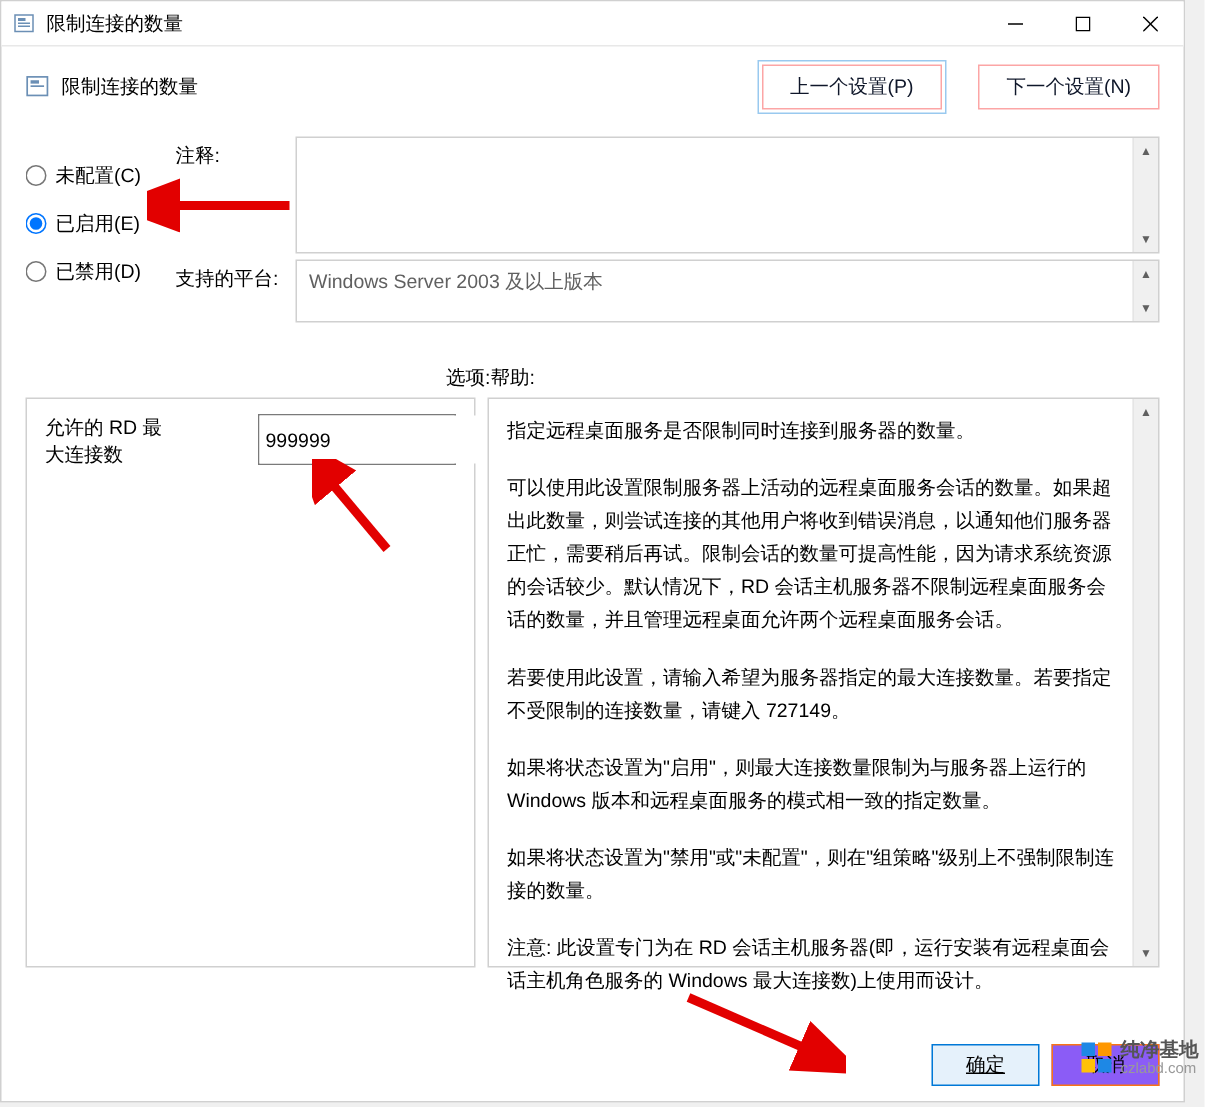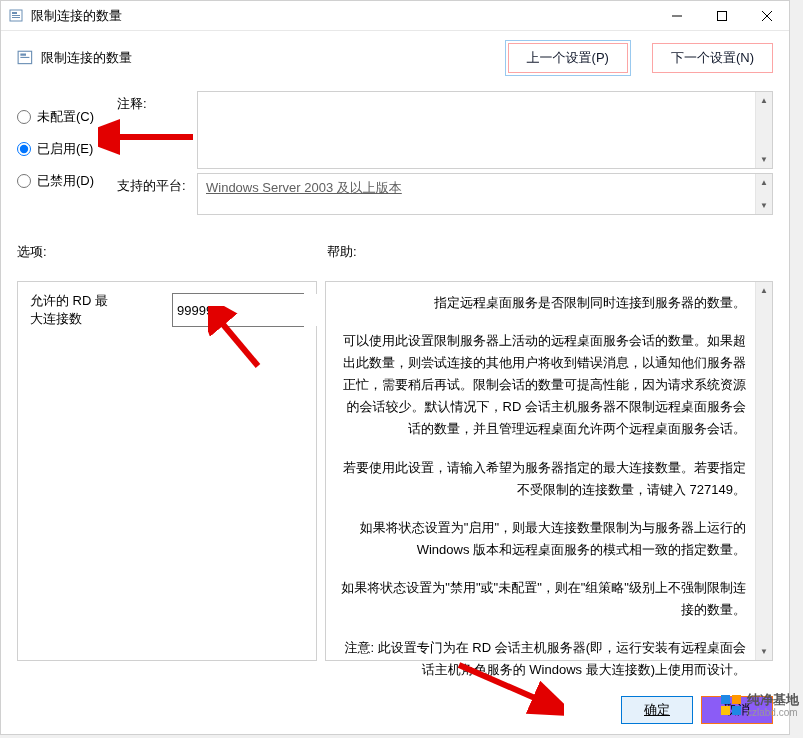--- a/index.html
+++ b/index.html
@@ -148,26 +148,26 @@
       display: flex;
       align-items: center;
       justify-content: center;
       color: #606060;
       font-size: 8px;
     }
     .supported-box {
       height: 42px;
       padding: 5px 8px;
       color: #606060;
-      text-decoration: underline;
     }
     .sheader {
       display: flex;
       margin-top: 24px;
-      margin-bottom: 20px;
+      margin-bottom: 4px;
+      text-align: right;
     }
     .sheader-left {
       width: 310px;
     }
     .panels {
       display: flex;
       gap: 8px;
       height: 380px;
     }
     .panel {
@@ -177,21 +177,20 @@
       position: relative;
     }
     .left-panel {
       width: 300px;
     }
     .right-panel {
       flex: 1;
     }
     .opt-row {
       display: flex;
-      align-items: center;
       margin-bottom: 14px;
       gap: 44px;
     }
     .opt-label {
       margin-right: 10px;
     }
     .num-field {
       display: flex;
       border: 1px solid #7a7a7a;
       height: 34px;
@@ -220,21 +219,20 @@
       background: #f0f0f0;
       border: 1px solid #ddd;
       cursor: pointer;
     }
     .help-text {
       line-height: 1.7;
       padding-right: 14px;
     }
     .help-text p {
       margin: 0 0 16px 0;
-      text-align: right;
     }
     .right-panel .scrollbar {
       right: 0;
       top: 0;
       bottom: 0;
     }
     .footer {
       position: absolute;
       bottom: 10px;
       right: 16px;

